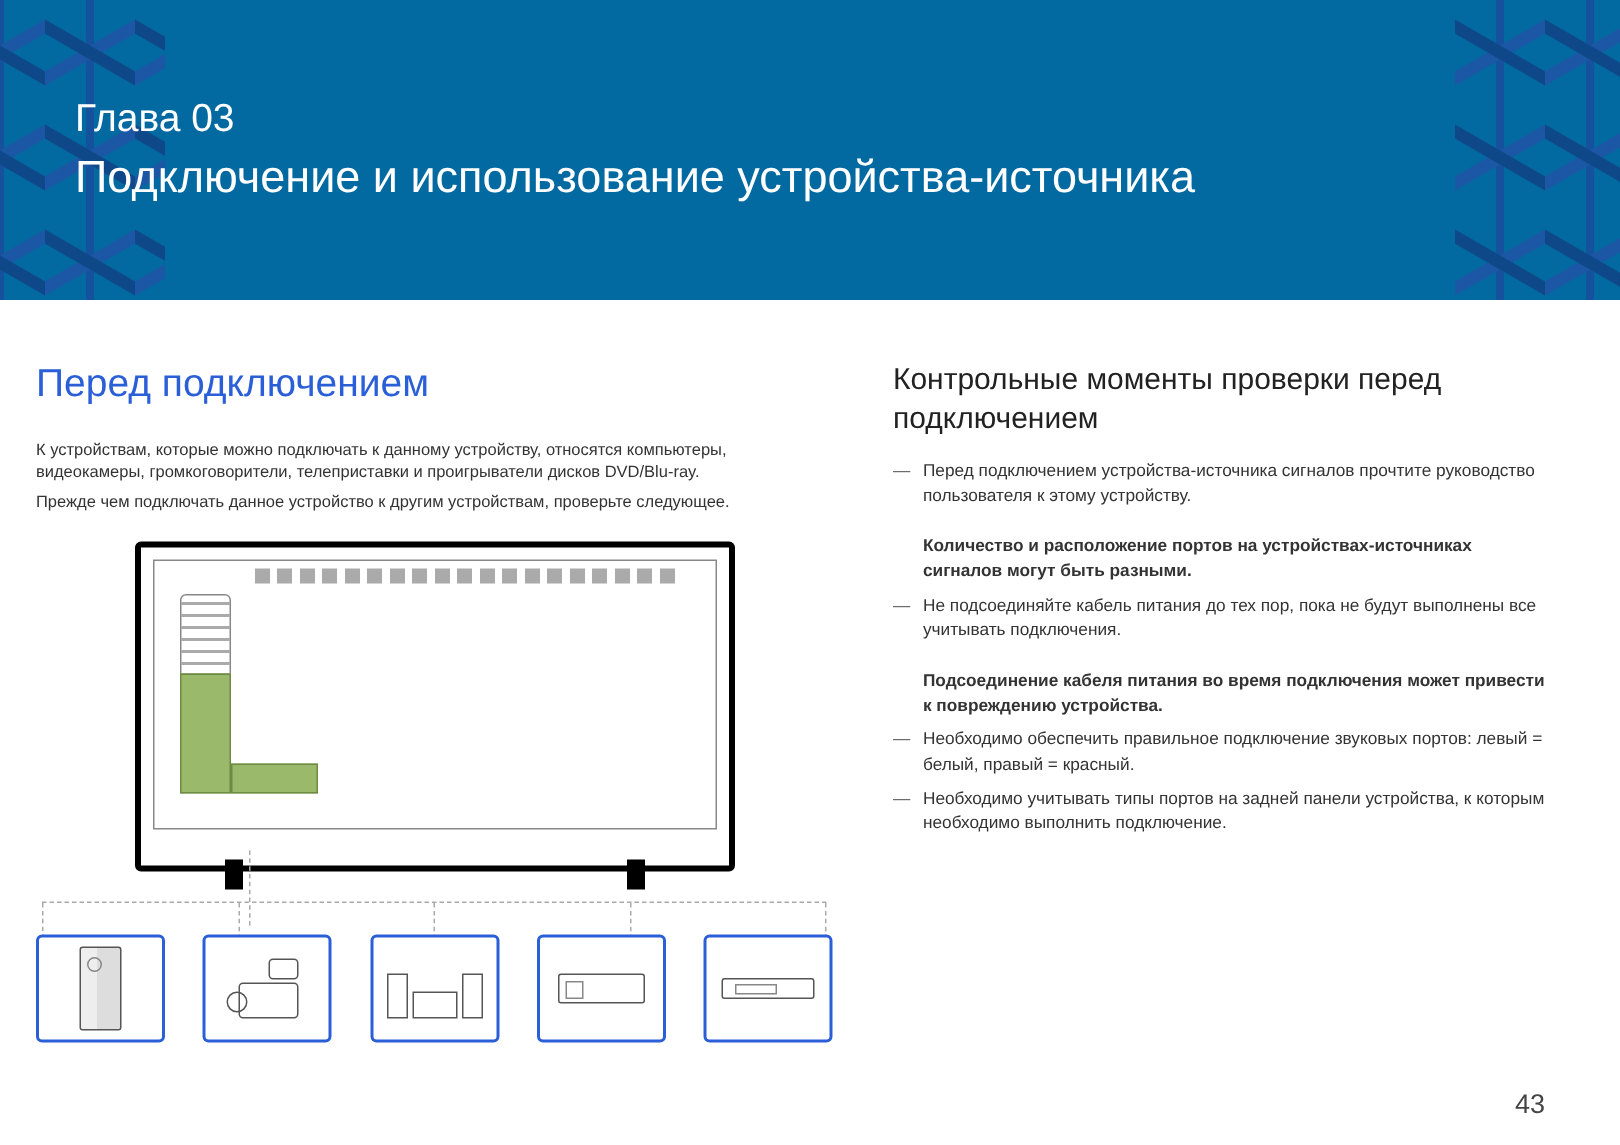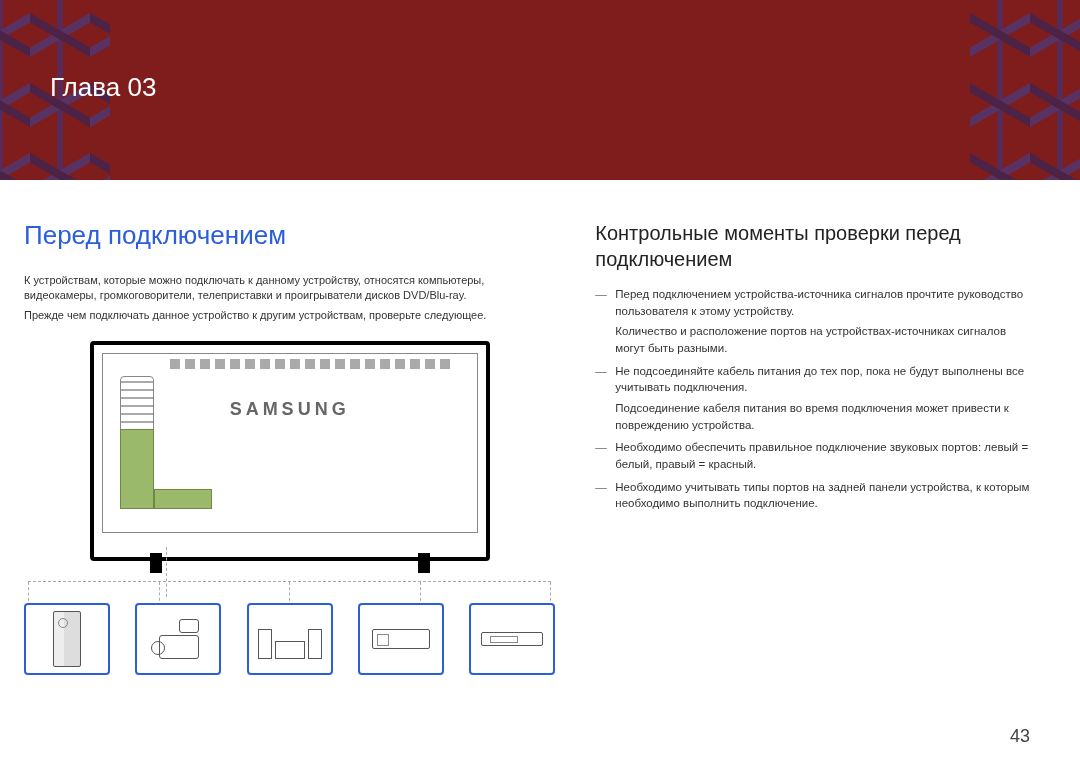--- a/index.html
+++ b/index.html
@@ -6,22 +6,22 @@
   body {
     font-family: Arial, Helvetica, sans-serif;
     background: #fff;
     width: 1080px;
     height: 763px;
     position: relative;
     color: #333;
   }
   .banner {
     position: relative;
-    height: 180px;
-    background: #7f1d1d;
+    height: 200px;
+    background: #0369a1;
     display: flex;
     align-items: center;
     padding-left: 50px;
     overflow: hidden;
   }
   .banner .cubes-left, .banner .cubes-right {
     position: absolute;
     top: 0; bottom: 0;
     width: 140px;
     opacity: 0.5;
@@ -196,53 +196,53 @@
 
   .stb { width: 58px; height: 20px; border:1.5px solid #555; border-radius:2px; position:relative; }
   .stb::after { content:""; position:absolute; top:4px; left:4px; width:10px; height:10px; border:1px solid #888; }
 
   .dvd { width: 62px; height: 14px; border:1.5px solid #555; border-radius:2px; position:relative; }
   .dvd::after { content:""; position:absolute; top:3px; left:8px; right:24px; height:5px; border:1px solid #888; }
 
   .notes { font-size: 11.5px; line-height: 1.45; color: #333; }
   .notes .item { position: relative; padding-left: 20px; margin-bottom: 6px; }
   .notes .item .dash { position: absolute; left: 0; top: 0; color: #666; }
-  .notes .item .sub { display:block; padding-left: 0; margin-top: 4px; }
+  .notes .item .sub { display:block; padding-left: 0; margin-top: 17px; font-weight: bold; }
 
   .page-num {
     position: absolute;
     bottom: 16px;
     right: 50px;
     font-size: 18px;
     color: #444;
   }
 </style>
 </head>
 <body>
 
 <div class="banner">
   <div class="cubes-left"></div>
   <div class="cubes-right"></div>
   <h1>
     <span class="chapter">Глава 03</span>
+    <span>Подключение и использование устройства-источника</span>
   </h1>
 </div>
 
 <div class="content">
   <div class="left-col">
     <h2>Перед подключением</h2>
     <p class="intro">К устройствам, которые можно подключать к данному устройству, относятся компьютеры, видеокамеры, громкоговорители, телеприставки и проигрыватели дисков DVD/Blu-ray.</p>
     <p class="intro">Прежде чем подключать данное устройство к другим устройствам, проверьте следующее.</p>
 
     <div class="diagram">
       <div class="tv">
         <div class="frame"></div>
         <div class="screen"></div>
         <div class="vents"></div>
-        <div class="logo">SAMSUNG</div>
         <div class="panel-left"></div>
         <div class="panel-green1"></div>
         <div class="panel-green2"></div>
         <div class="stand-l"></div>
         <div class="stand-r"></div>
         <div class="conn-line"></div>
       </div>
 
       <div class="wire-row">
         <span class="drop"></span>

